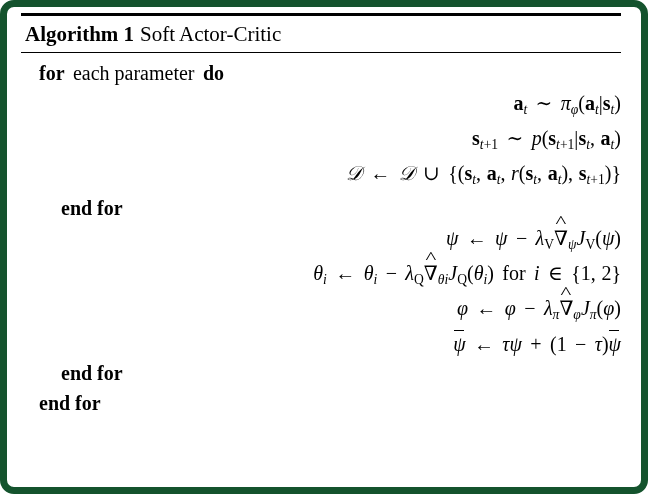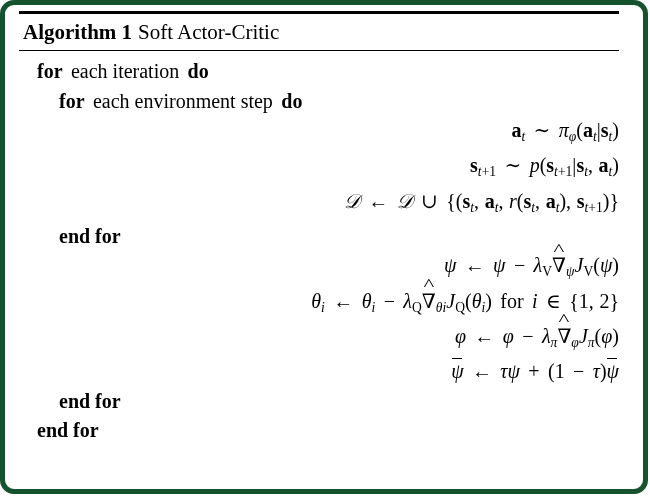--- a/index.html
+++ b/index.html
@@ -14,21 +14,21 @@
     color: #000000;
     overflow: hidden;
   }
   
   #page-frame {
     position: absolute;
     left: 0px;
     top: 0px;
     width: 648px;
     height: 494px;
-    border: 5px solid #14532d;
+    border: 7px solid #14532d;
     border-radius: 14px;
     box-sizing: border-box;
     background: #ffffff;
   }
   #algorithm-box {
     position: absolute;
     left: 14px;
     top: 6px;
     width: 600px;
   }
@@ -118,26 +118,23 @@
     <div class="algo-title">
       <span class="kw">Algorithm 1</span><span class="sp"></span><span>Soft Actor-Critic</span>
     </div>
 
     <div class="rule-thin"></div>
 
     <div class="algo-body">
 
 
       <div class="algo-line ind-0">
-        <span class="kw">for</span><span class="spw"></span><span class="mup">each iteration</span><span class="spw"></span><span class="kw">do</span>
+        <span class="kw">for</span><span class="spw"></span><span class="mup">each parameter</span><span class="spw"></span><span class="kw">do</span>
       </div>
 
-      <div class="algo-line ind-1">
-        <span class="kw">for</span><span class="spw"></span><span class="mup">each environment step</span><span class="spw"></span><span class="kw">do</span>
-      </div>
 
       <div class="algo-line ind-2">
         <span class="mbf">a</span><sub>t</sub><span class="spw"></span><span class="mop">∼</span><span class="spw"></span><span class="mi">π</span><sub><span class="mi">φ</span></sub><span class="mup">(</span><span class="mbf">a</span><sub>t</sub><span class="mup">|</span><span class="mbf">s</span><sub>t</sub><span class="mup">)</span>
       </div>
 
       <div class="algo-line ind-2">
         <span class="mbf">s</span><sub>t<span class="mup">+1</span></sub><span class="spw"></span><span class="mop">∼</span><span class="spw"></span><span class="mi">p</span><span class="mup">(</span><span class="mbf">s</span><sub>t<span class="mup">+1</span></sub><span class="mup">|</span><span class="mbf">s</span><sub>t</sub><span class="mup">,</span><span class="sp"></span><span class="mbf">a</span><sub>t</sub><span class="mup">)</span>
       </div>
 
       <div class="algo-line ind-2">

